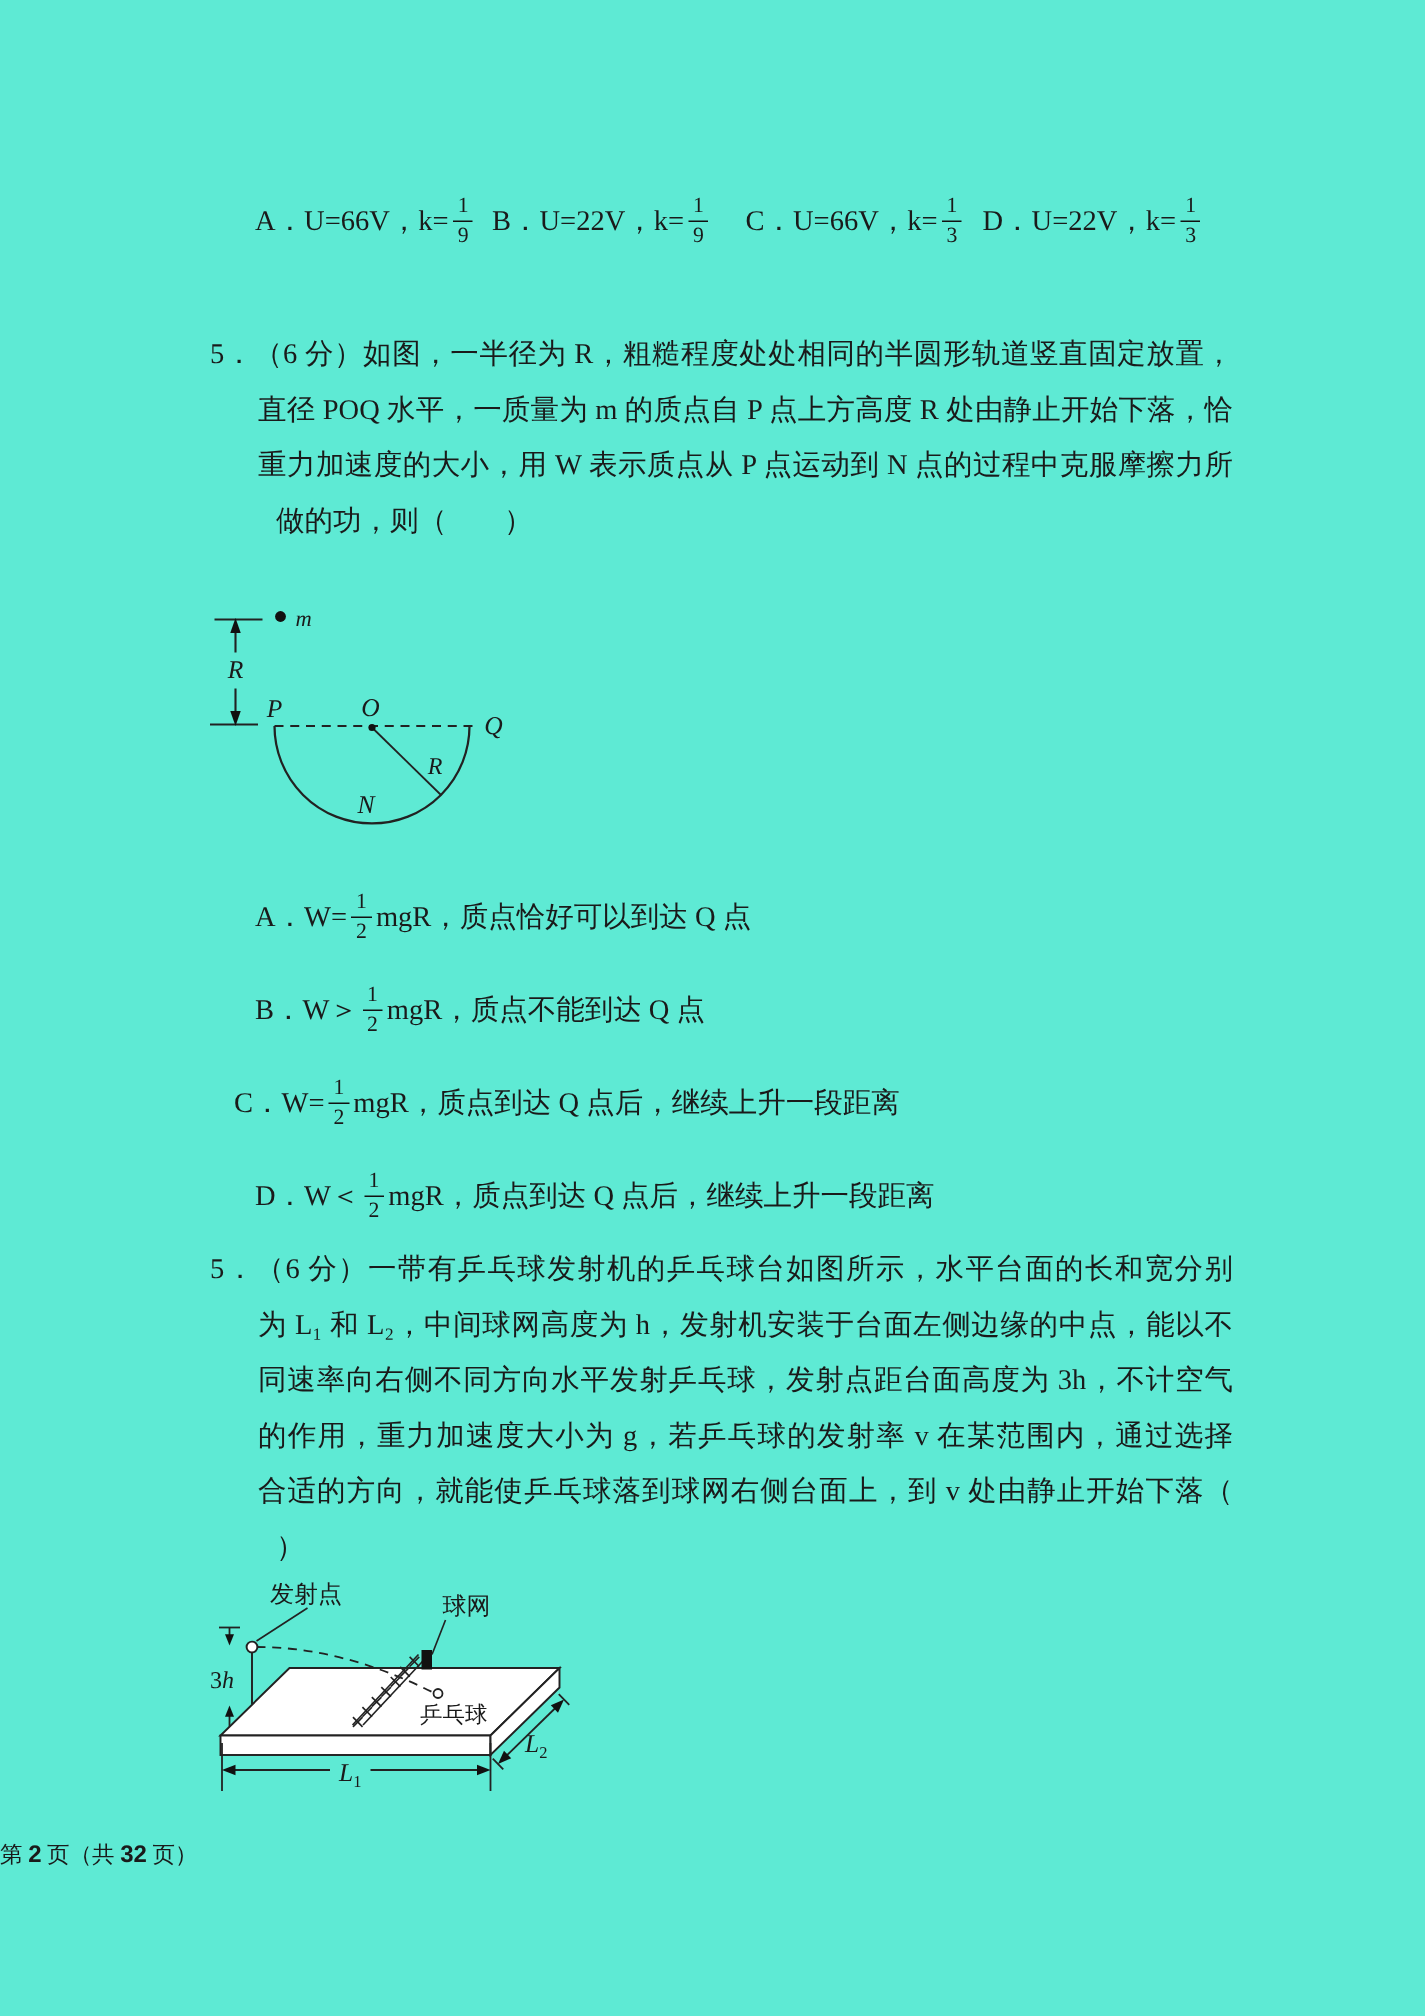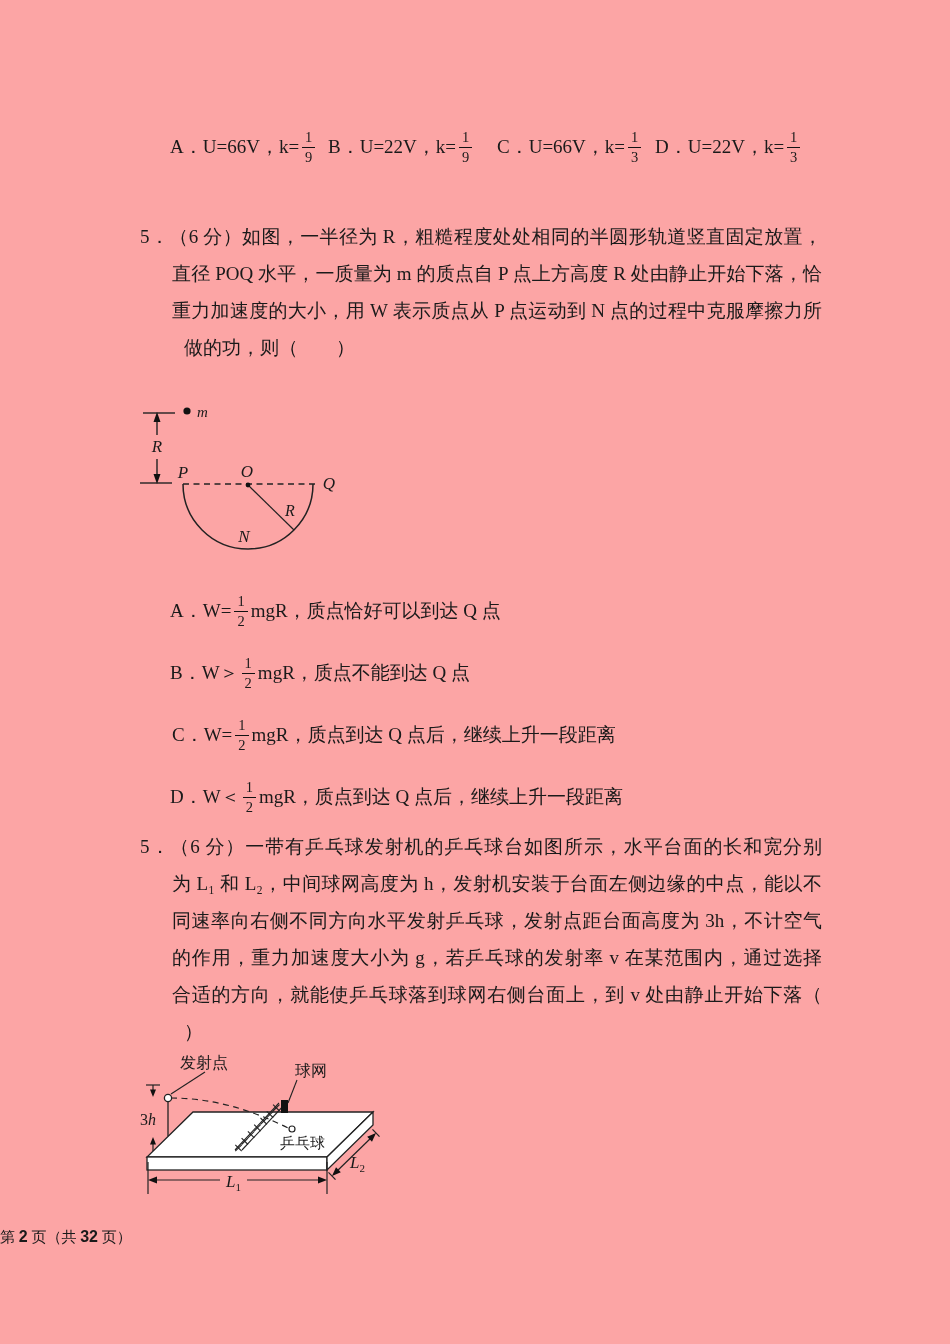--- a/index.html
+++ b/index.html
@@ -1,19 +1,19 @@
 <!DOCTYPE html>
 <html><head>
 <meta charset="utf-8">
 <style>
   html,body{margin:0;padding:0;background:#e8e8e8;}
   .page{
     position:relative;
     width:950px;height:1344px;
-    background:#fca5a5;
+    background:#5eead4;
     font-family:"Liberation Serif","DejaVu Serif",serif;
     color:#1a1a1a;
     overflow:hidden;
   }
   
   .para{position:absolute;left:140px;width:682px;font-size:19px;}
   .ln{
     height:37px;line-height:37px;white-space:nowrap;
     text-align:justify;text-align-last:justify;
     overflow:hidden;
@@ -119,21 +119,21 @@
     <span>mgR，质点恰好可以到达 Q 点</span>
   </div>
   <div class="opt" style="left:170px;top:650px">
     <span>B．W＞</span>
     <span class="frac">
       <span class="n">1</span>
       <span class="d">2</span>
     </span>
     <span>mgR，质点不能到达 Q 点</span>
   </div>
-  <div class="opt" style="left:172px;top:712px">
+  <div class="opt" style="left:156px;top:712px">
     <span>C．W=</span>
     <span class="frac">
       <span class="n">1</span>
       <span class="d">2</span>
     </span>
     <span>mgR，质点到达 Q 点后，继续上升一段距离</span>
   </div>
   <div class="opt" style="left:170px;top:774px">
     <span>D．W＜</span>
     <span class="frac">

